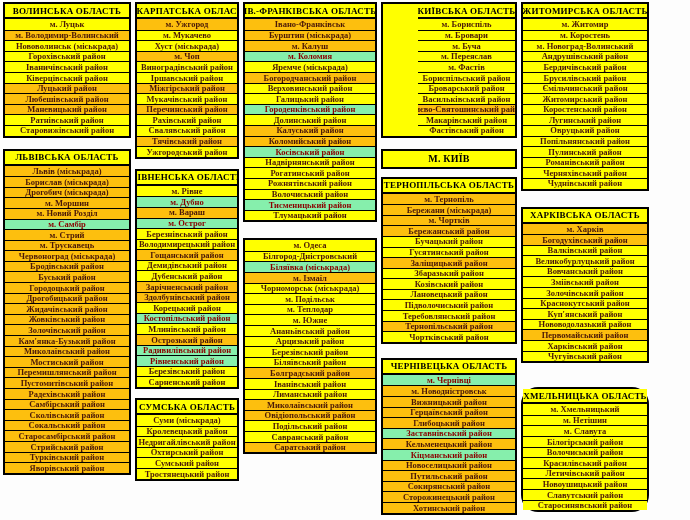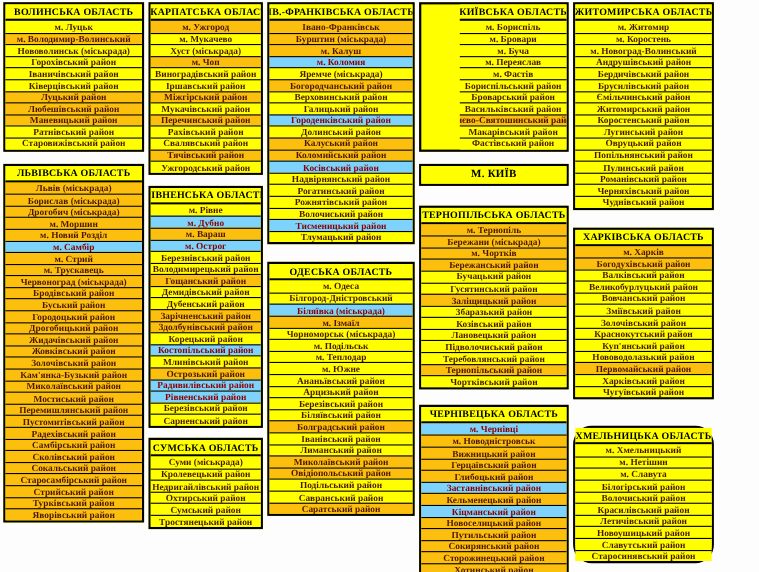--- a/index.html
+++ b/index.html
@@ -14,21 +14,21 @@
   .block{border:2px solid #000;background:#ffff00;box-sizing:border-box;}
   .hdr{height:13px;display:flex;align-items:center;justify-content:center;
        font-weight:bold;font-size:9px;color:#000;background:#ffff00;
        border-bottom:2px solid #000;letter-spacing:.2px;white-space:nowrap;overflow:hidden;}
   .hdr-only .hdr{border-bottom:none;height:16px;font-size:10px;}
   .row{height:10.6px;box-sizing:border-box;display:flex;align-items:center;justify-content:center;
        font-size:8.5px;font-weight:bold;white-space:nowrap;overflow:hidden;line-height:1;}
   .row + .row{border-top:1px solid #000;}
   .z-yellow{background:#ffff00;color:#4a1808;}
   .z-orange{background:#fdbf0e;color:#4a1808;}
-  .z-red{background:#7dd3fc;color:#8b0000;}
+  .z-red{background:#86efac;color:#8b0000;}
 </style>
 </head>
 <body>
 
 <div class="wrap" id="root">
     <div class="col col1">
       <div class="block" style="margin-top: 0px;">
         <div class="hdr">ВОЛИНСЬКА ОБЛАСТЬ</div>
         <div class="row z-yellow">м. Луцьк</div>
         <div class="row z-orange">м. Володимир-Волинський</div>
@@ -141,21 +141,20 @@
         <div class="row z-orange">Коломийський район</div>
         <div class="row z-red">Косівський район</div>
         <div class="row z-yellow">Надвірнянський район</div>
         <div class="row z-yellow">Рогатинський район</div>
         <div class="row z-yellow">Рожнятівський район</div>
         <div class="row z-yellow">Волочиський район</div>
         <div class="row z-red">Тисменицький район</div>
         <div class="row z-yellow">Тлумацький район</div>
       </div>
       <div class="block" style="margin-top: 16px;">
-        <div class="hdr">ОДЕСЬКА ОБЛАСТЬ</div>
         <div class="row z-yellow">м. Одеса</div>
         <div class="row z-yellow">Білгород-Дністровський</div>
         <div class="row z-red">Біляївка (міськрада)</div>
         <div class="row z-orange">м. Ізмаїл</div>
         <div class="row z-yellow">Чорноморськ (міськрада)</div>
         <div class="row z-yellow">м. Подільськ</div>
         <div class="row z-yellow">м. Теплодар</div>
         <div class="row z-yellow">м. Южне</div>
         <div class="row z-yellow">Ананьївський район</div>
         <div class="row z-yellow">Арцизький район</div>
@@ -182,21 +181,21 @@
         <div class="row z-yellow">Бориспільський район</div>
         <div class="row z-yellow">Броварський район</div>
         <div class="row z-yellow">Васильківський район</div>
         <div class="row z-orange">Києво-Святошинський район</div>
         <div class="row z-yellow">Макарівський район</div>
         <div class="row z-yellow">Фастівський район</div>
       </div>
       <div class="block hdr-only" style="margin-top: 11px;">
         <div class="hdr">М. КИЇВ</div>
       </div>
-      <div class="block" style="margin-top: 18px;">
+      <div class="block" style="margin-top: 8px;">
         <div class="hdr">ТЕРНОПІЛЬСЬКА ОБЛАСТЬ</div>
         <div class="row z-orange">м. Тернопіль</div>
         <div class="row z-orange">Бережани (міськрада)</div>
         <div class="row z-orange">м. Чортків</div>
         <div class="row z-orange">Бережанський район</div>
         <div class="row z-yellow">Бучацький район</div>
         <div class="row z-yellow">Гусятинський район</div>
         <div class="row z-orange">Заліщицький район</div>
         <div class="row z-yellow">Збаразький район</div>
         <div class="row z-yellow">Козівський район</div>

